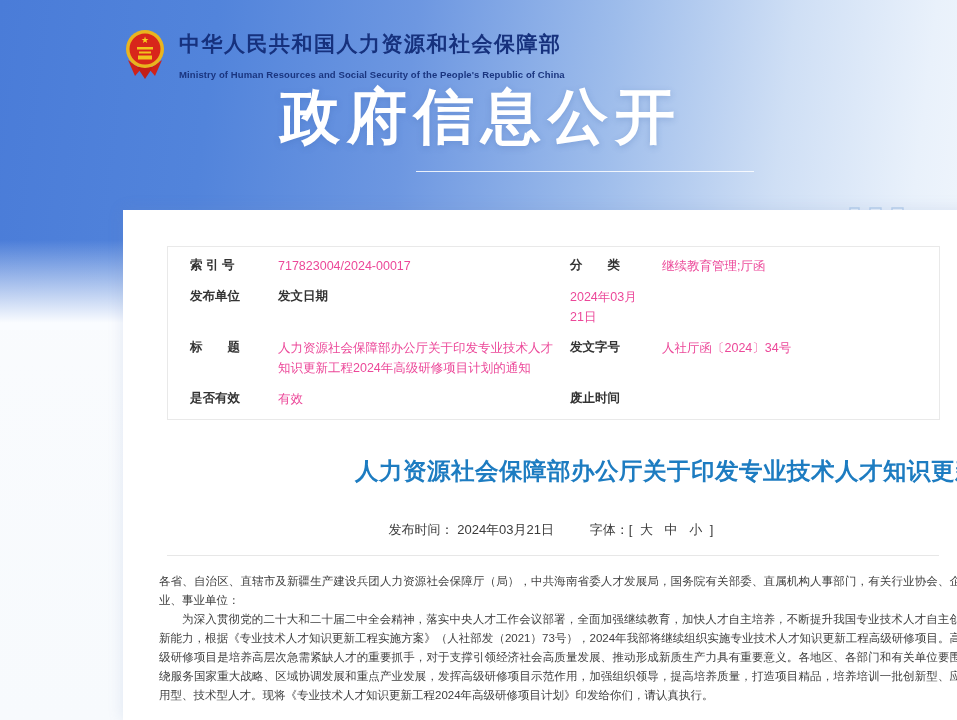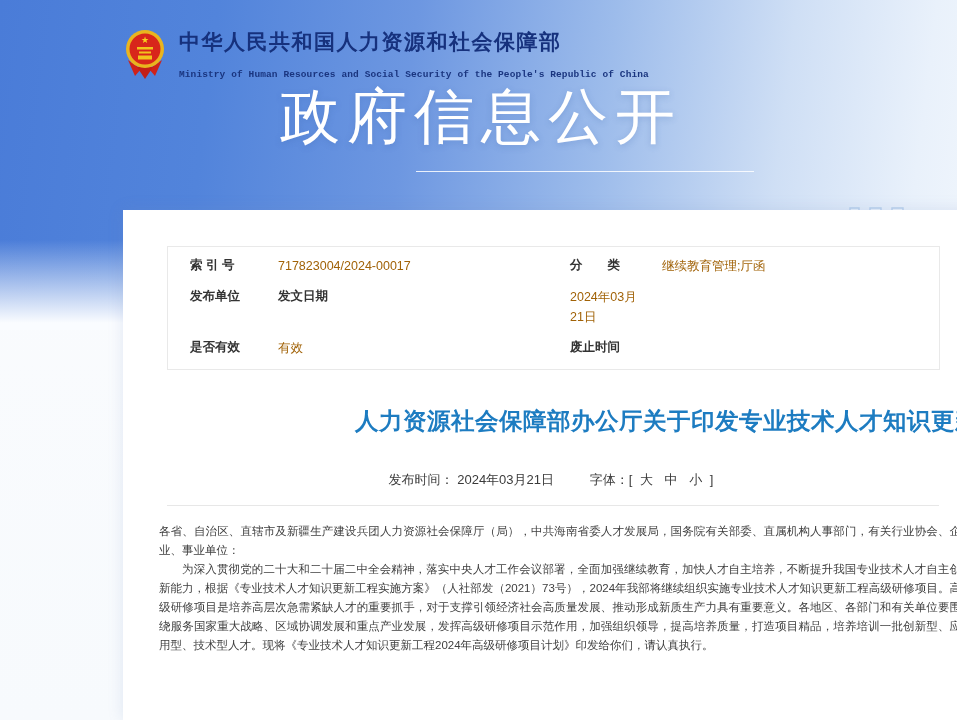--- a/index.html
+++ b/index.html
@@ -46,41 +46,41 @@
 
   
   .brand {
     position: absolute;
     left: 124px; top: 28px;
     display: flex;
     align-items: flex-start;
     gap: 13px;
     cursor: pointer;
   }
-  .brand-names { padding-top: 3px; font-family: Liberation Mono, monospace; }
+  .brand-names { padding-top: 3px; }
   .brand-cn {
     font-size: 21px;
     font-weight: bold;
     color: #16317d;
     letter-spacing: 1.5px;
     line-height: 26px;
   }
   .brand-en {
     margin-top: 12px;
     font-size: 9.5px;
     font-weight: bold;
     color: #1a357f;
     letter-spacing: 0.1px;
   }
 
   .gov-open-title {
     position: absolute;
     left: 280px; top: 78px;
     font-size: 60px;
-    font-weight: 400;
+    font-weight: 700;
     color: #ffffff;
     letter-spacing: 7px;
     line-height: 1.3;
     text-shadow: 0 2px 6px rgba(60,100,170,0.25);
   }
   .title-underline {
     position: absolute;
     left: 416px; top: 171px;
     width: 338px; height: 1px;
     background: rgba(255,255,255,0.85);
@@ -109,21 +109,21 @@
     align-items: start;
   }
   .m-label {
     font-size: 12.5px;
     font-weight: bold;
     color: #333333;
     white-space: pre;
   }
   .m-value {
     font-size: 12.5px;
-    color: #a16207;
+    color: #ec4899;
     line-height: 1.55;
     padding-right: 14px;
   }
 
   
   .doc-title {
     margin-top: 34px;
     text-align: right;
     color: #1d7cc1;
     font-size: 23.5px;
@@ -213,20 +213,26 @@
         <div class="m-value">717823004/2024-00017</div>
         <div class="m-label">分　　类</div>
         <div class="m-value">继续教育管理;厅函</div>
       </div>
       <div class="meta-row">
         <div class="m-label">发布单位</div>
         <div class="m-label">发文日期</div>
         <div class="m-value">2024年03月21日</div>
       </div>
       <div class="meta-row">
+        <div class="m-label">标　　题</div>
+        <div class="m-value">人力资源社会保障部办公厅关于印发专业技术人才知识更新工程2024年高级研修项目计划的通知</div>
+        <div class="m-label">发文字号</div>
+        <div class="m-value">人社厅函〔2024〕34号</div>
+      </div>
+      <div class="meta-row">
         <div class="m-label">是否有效</div>
         <div class="m-value">有效</div>
         <div class="m-label">废止时间</div>
         <div class="m-value"></div>
       </div>
     </div>
 
     <div class="doc-title">
       <div>人力资源社会保障部办公厅关于印发专业技术人才知识更新</div>
     </div>

